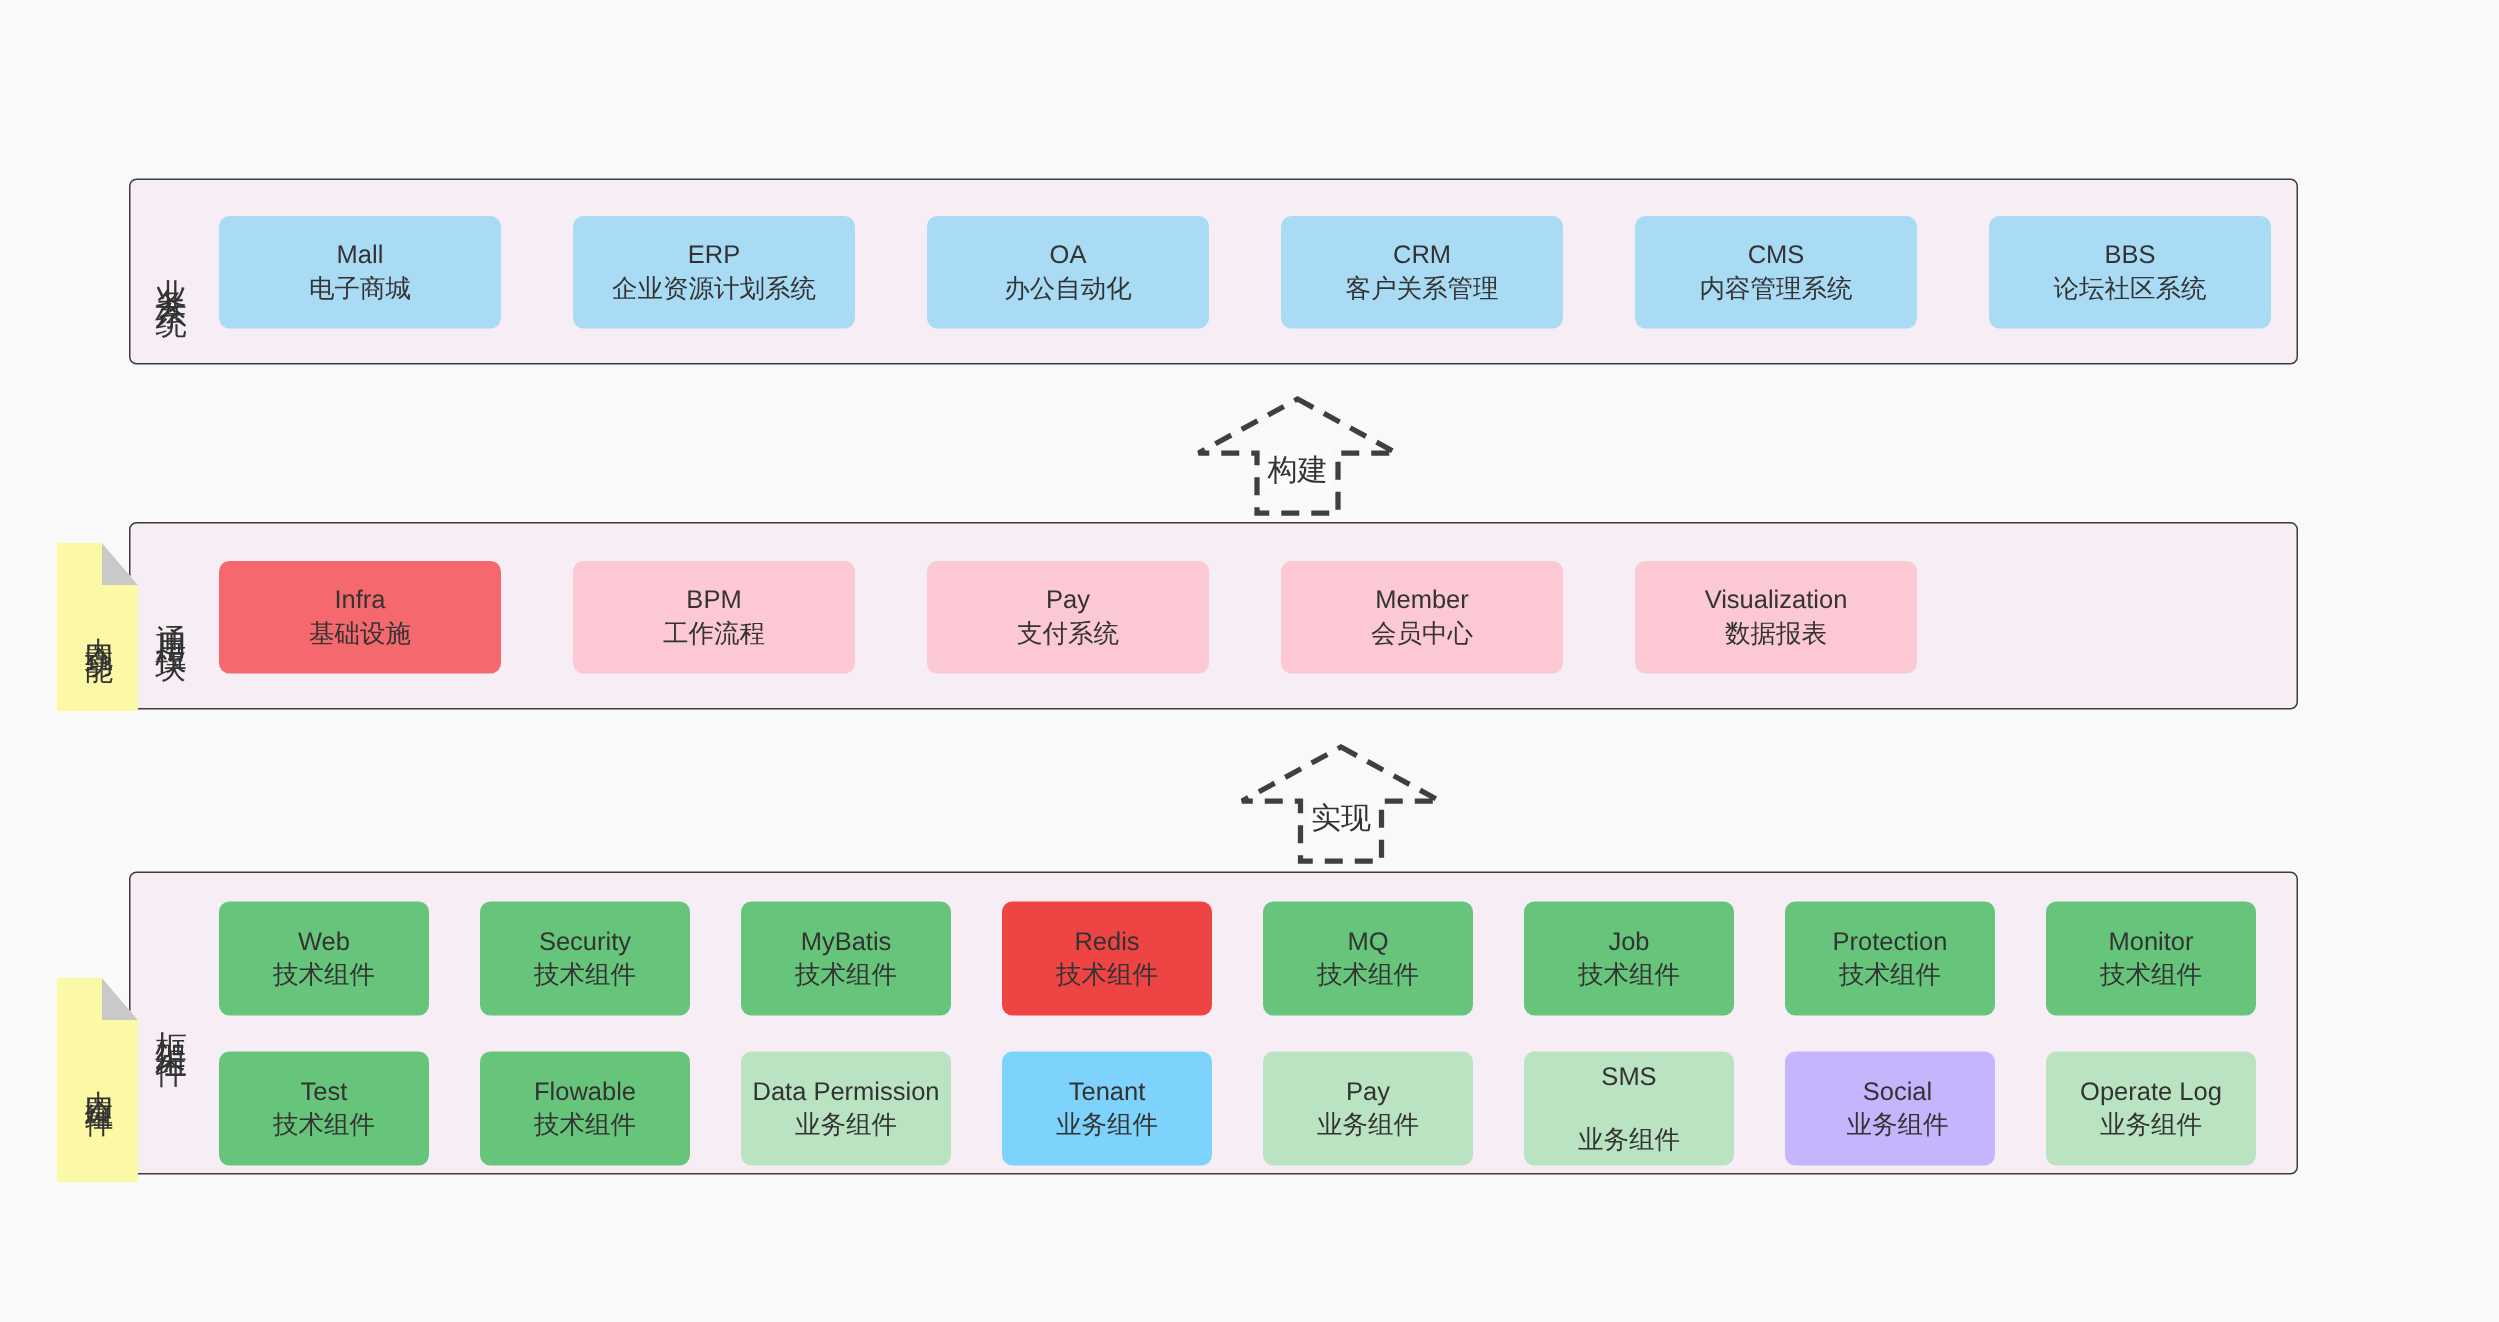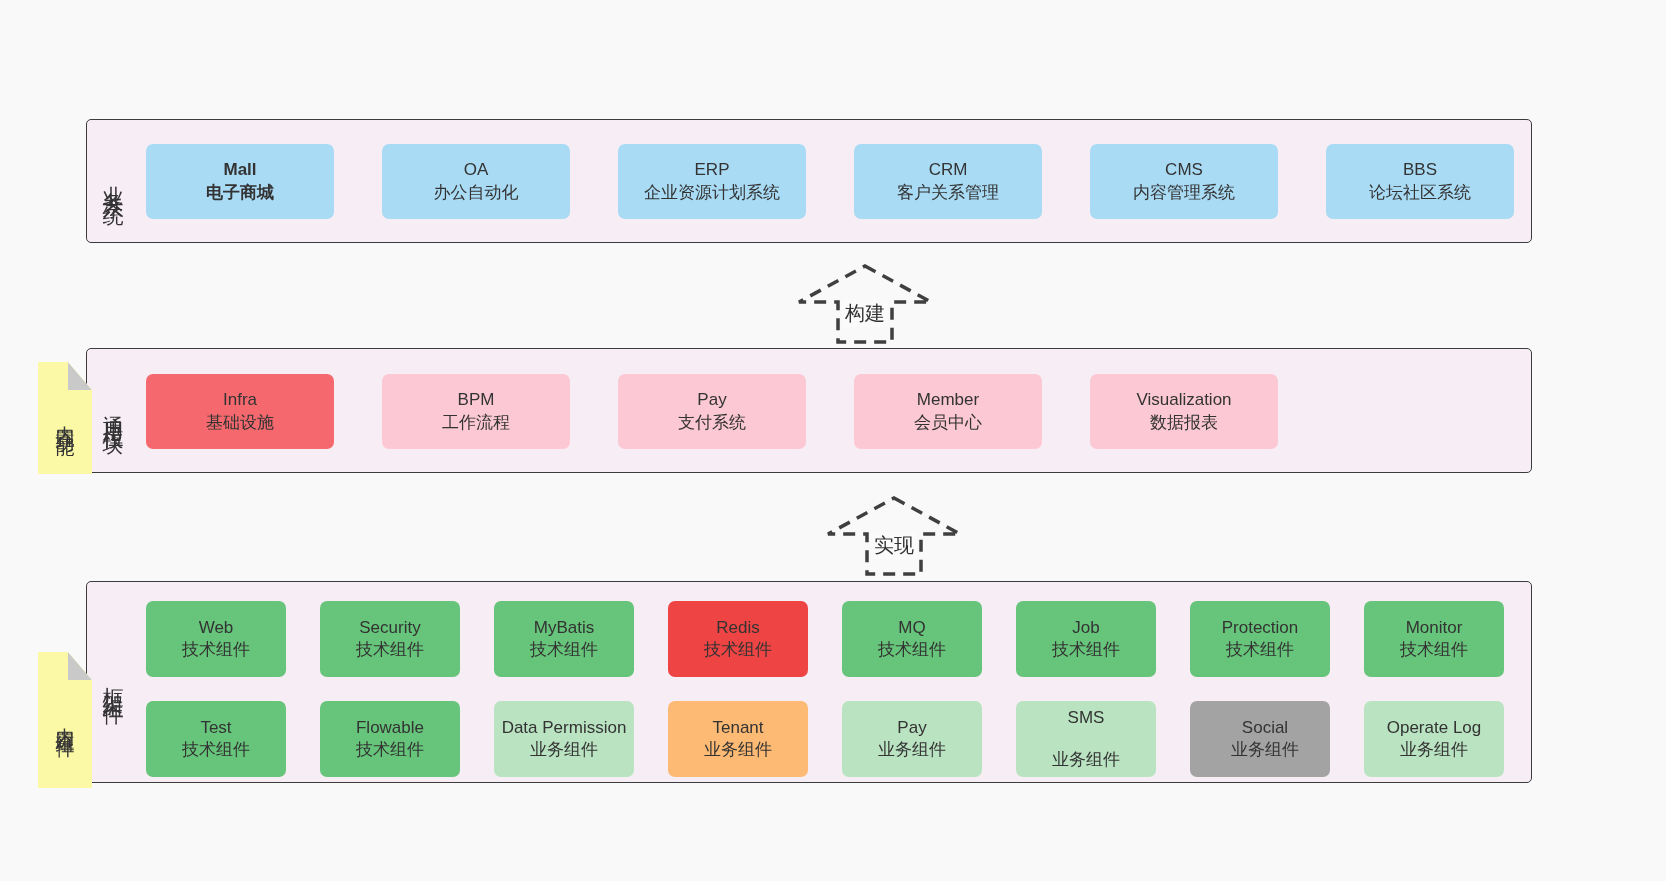--- a/index.html
+++ b/index.html
@@ -45,31 +45,31 @@
         background:#fbfbfb;padding:0 3px;font-size:20px;white-space:nowrap;color:var(--text);}
 </style>
 </head>
 <body>
 
 <div class="page">
 
   <section class="band" style="top:119px;height:124px">
     <div class="band-label">业务系统</div>
     <div class="box-row row-lg" style="top:24px">
-        <div class="box" style="background: rgb(169, 219, 244); font-weight: bold;">
+        <div class="box" style="background: rgb(169, 219, 244);">
           <div class="box-title">Mall</div>
           <div class="box-subtitle">电子商城</div>
         </div>
         <div class="box" style="background: rgb(169, 219, 244);">
+          <div class="box-title">ERP</div>
+          <div class="box-subtitle">企业资源计划系统</div>
+        </div>
+        <div class="box" style="background: rgb(169, 219, 244);">
           <div class="box-title">OA</div>
           <div class="box-subtitle">办公自动化</div>
-        </div>
-        <div class="box" style="background: rgb(169, 219, 244);">
-          <div class="box-title">ERP</div>
-          <div class="box-subtitle">企业资源计划系统</div>
         </div>
         <div class="box" style="background: rgb(169, 219, 244);">
           <div class="box-title">CRM</div>
           <div class="box-subtitle">客户关系管理</div>
         </div>
         <div class="box" style="background: rgb(169, 219, 244);">
           <div class="box-title">CMS</div>
           <div class="box-subtitle">内容管理系统</div>
         </div>
         <div class="box" style="background: rgb(169, 219, 244);">
@@ -166,33 +166,33 @@
             <div class="box-subtitle">技术组件</div>
           </div>
           <div class="box" style="background: rgb(102, 197, 122);">
             <div class="box-title">Flowable</div>
             <div class="box-subtitle">技术组件</div>
           </div>
           <div class="box" style="background: rgb(185, 227, 193);">
             <div class="box-title">Data Permission</div>
             <div class="box-subtitle">业务组件</div>
           </div>
-          <div class="box" style="background: #fdba74;">
+          <div class="box" style="background: #7dd3fc;">
             <div class="box-title">Tenant</div>
             <div class="box-subtitle">业务组件</div>
           </div>
           <div class="box" style="background: rgb(185, 227, 193);">
             <div class="box-title">Pay</div>
             <div class="box-subtitle">业务组件</div>
           </div>
           <div class="box" style="background: rgb(185, 227, 193); gap: 19px;">
             <div class="box-title">SMS</div>
             <div class="box-subtitle">业务组件</div>
           </div>
-          <div class="box" style="background: #a3a3a3; padding-left: 10px;">
+          <div class="box" style="background: #c4b5fd; padding-left: 10px;">
             <div class="box-title">Social</div>
             <div class="box-subtitle">业务组件</div>
           </div>
           <div class="box" style="background: rgb(185, 227, 193);">
             <div class="box-title">Operate Log</div>
             <div class="box-subtitle">业务组件</div>
           </div>
         </div>
     </div>
   </section>

